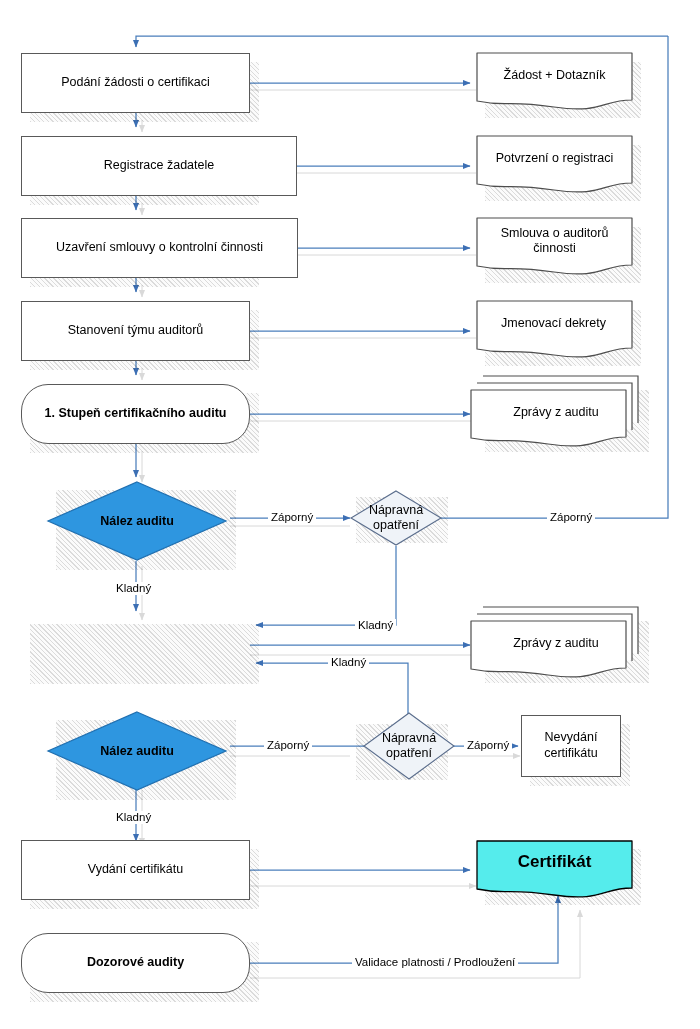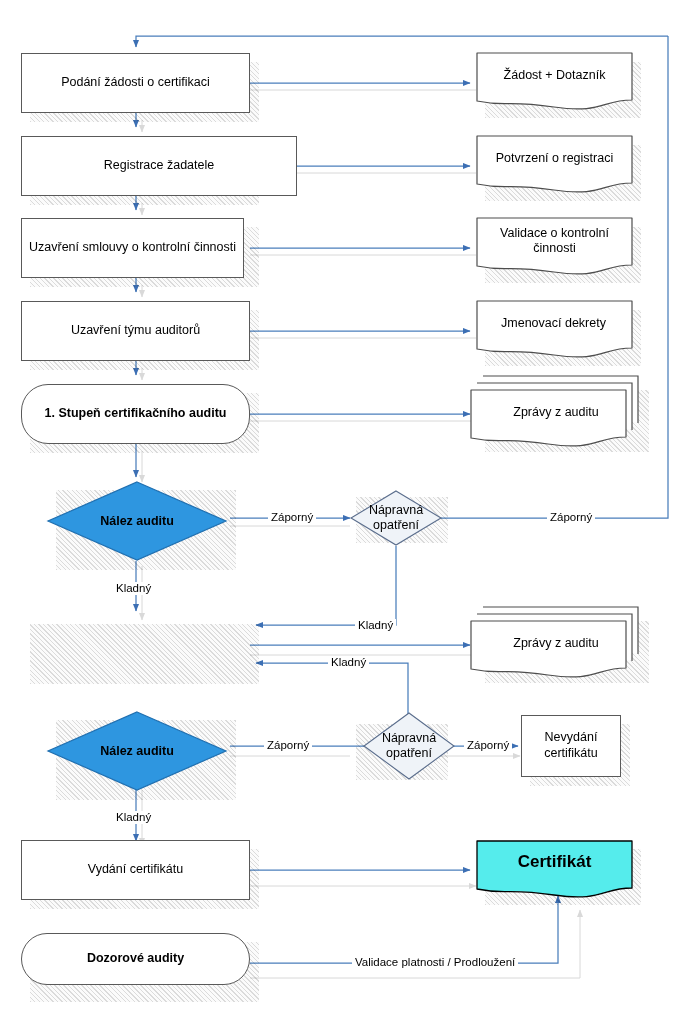--- a/index.html
+++ b/index.html
@@ -181,38 +181,38 @@
   <div class="shadow" style="left:356px;top:724px;width:92px;height:56px;"></div>
 
   <div class="node proc" style="left:21px;top:53px;width:229px;height:60px;">
     <span>Podání žádosti o certifikaci</span>
   </div>
 
   <div class="node proc" style="left:21px;top:136px;width:276px;height:60px;">
     <span>Registrace žadatele</span>
   </div>
 
-  <div class="node proc" style="left:21px;top:218px;width:223px;height:60px;">
+  <div class="node proc" style="left:21px;top:218px;width:277px;height:60px;">
     <span>Uzavření smlouvy o kontrolní činnosti</span>
   </div>
 
   <div class="node proc" style="left:21px;top:301px;width:229px;height:60px;">
-    <span>Uzavření týmu auditorů</span>
+    <span>Stanovení týmu auditorů</span>
   </div>
 
   <div class="node proc bold" style="left:21px;top:384px;width:229px;height:60px;">
     <span>1. Stupeň certifikačního auditu</span>
   </div>
 
 
   <div class="node proc" style="left:21px;top:840px;width:229px;height:60px;">
     <span>Vydání certifikátu</span>
   </div>
 
-  <div class="node proc bold" style="left:21px;top:933px;width:229px;height:52px;">
+  <div class="node proc bold" style="left:21px;top:933px;width:229px;height:60px;">
     <span>Dozorové audity</span>
   </div>
 
   <div class="node proc" style="left:521px;top:715px;width:100px;height:62px;flex-direction:column;">
     <span>Nevydání</span>
     <span>certifikátu</span>
   </div>
 
   <div class="node doc" style="left:476px;top:52px;width:157px;height:62px;">
     <svg width="157" height="62" viewBox="0 0 157 62">
@@ -230,21 +230,21 @@
     <div class="lbl" style="top:16px;">
       <span>Potvrzení o registraci</span>
     </div>
   </div>
 
   <div class="node doc" style="left:476px;top:217px;width:157px;height:62px;">
     <svg width="157" height="62" viewBox="0 0 157 62">
       <path d="M1,1 L156,1 L156,48 C126,48 126,62 78,55 C30,48 30,55 1,49 Z" fill="#ffffff" stroke="#4d4d4d" stroke-width="1.2" stroke-linejoin="round"></path>
     </svg>
     <div class="lbl" style="top:9px;">
-      <span>Validace o kontrolní</span><br>
+      <span>Smlouva o auditorů</span><br>
       <span>činnosti</span>
     </div>
   </div>
 
   <div class="node doc" style="left:476px;top:300px;width:155px;height:62px;">
     <svg width="157" height="62" viewBox="0 0 157 62">
       <path d="M1,1 L156,1 L156,48 C126,48 126,62 78,55 C30,48 30,55 1,49 Z" fill="#ffffff" stroke="#4d4d4d" stroke-width="1.2" stroke-linejoin="round"></path>
     </svg>
     <div class="lbl" style="top:16px;">
       <span>Jmenovací dekrety</span>

